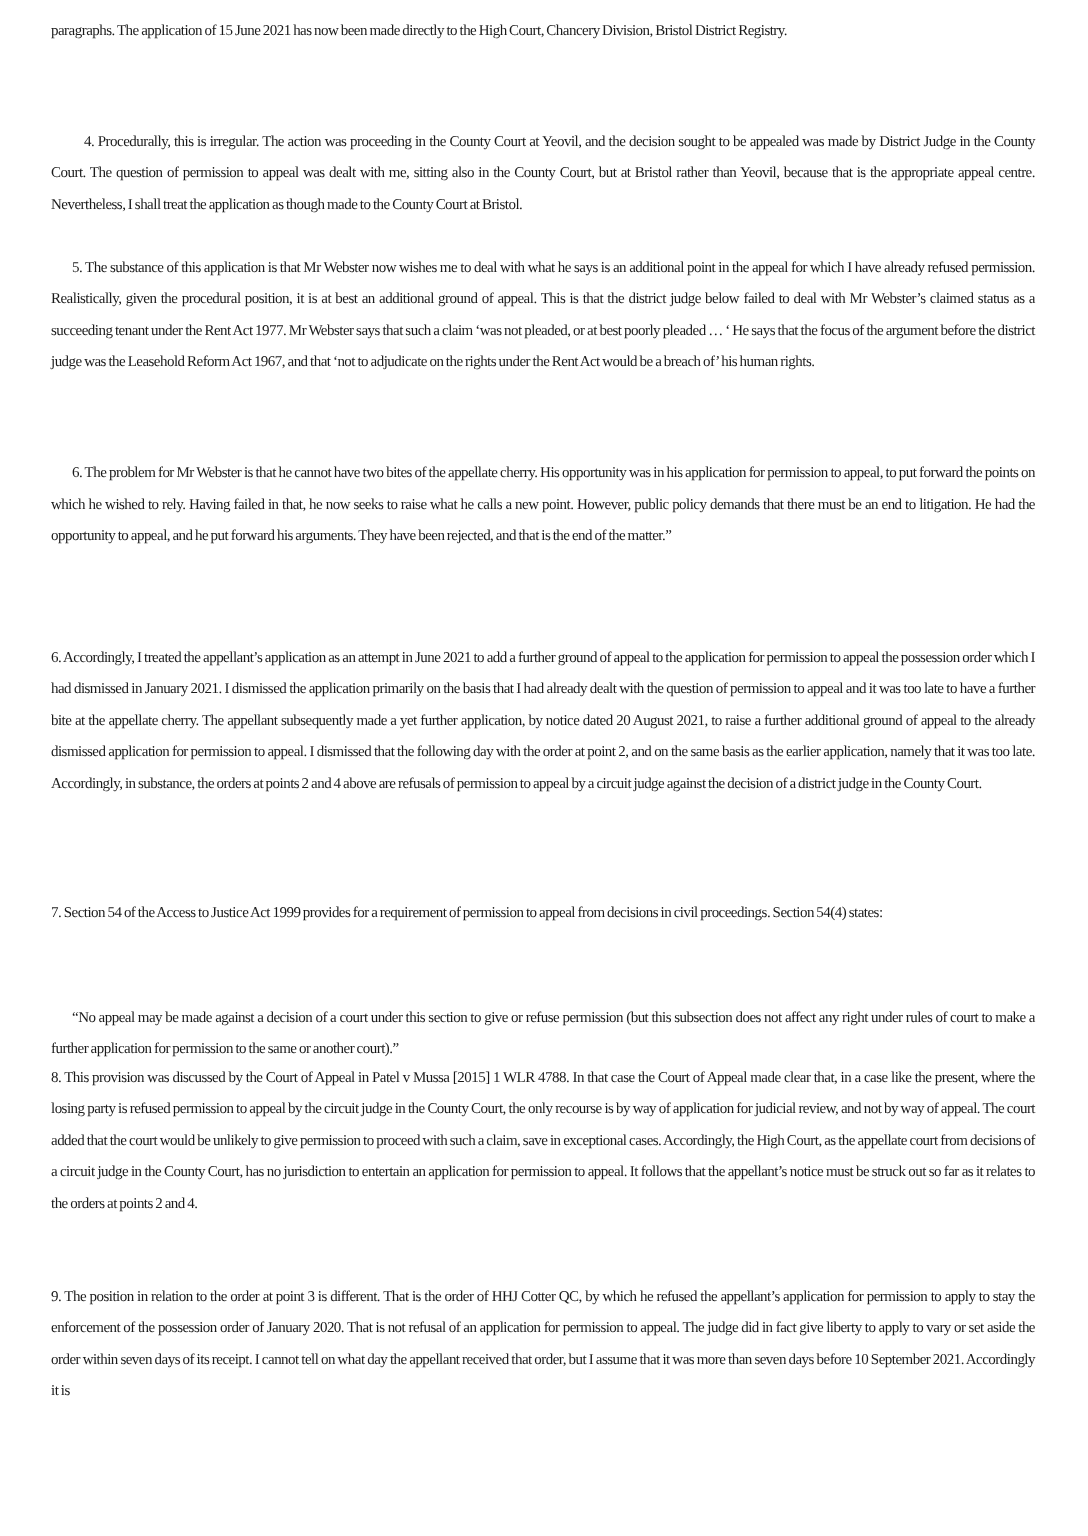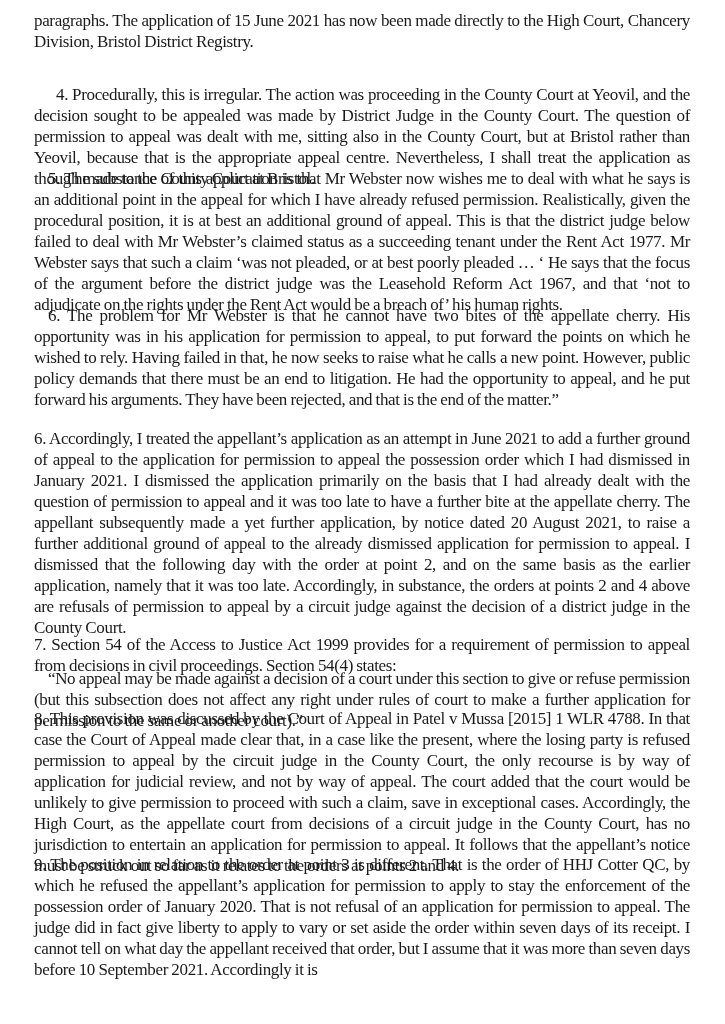--- a/index.html
+++ b/index.html
@@ -4,35 +4,35 @@
 <style>
   html, body { margin: 0; padding: 0; background: #ffffff; }
   body {
     width: 725px; height: 1024px; overflow: hidden; position: relative;
     font-family: "Liberation Serif", "DejaVu Serif", serif;
     color: #1a1a1a;
   }
   .page { position: absolute; left: 34px; top: 0; width: 656px; }
   .p {
     position: absolute; left: 0; width: 656px;
-    font-size: 17px; line-height: 21px;
+    font-size: 10px; line-height: 21px;
     text-align: justify; margin: 0;
     letter-spacing: -0.35px;
     word-spacing: -0.5px;
   }
   .indent-big { text-indent: 22px; }
   .indent-mid { text-indent: 14px; }
   .quote-indent { text-indent: 14px; }
 </style>
 </head>
 <body>
 
 <div class="page">
   <p class="p" style="top:10px;">paragraphs. The application of 15 June 2021 has now been made directly to the High Court, Chancery Division, Bristol District Registry.</p>
   <p class="p indent-big" style="top:84px;">4. Procedurally, this is irregular. The action was proceeding in the County Court at Yeovil, and the decision sought to be appealed was made by District Judge in the County Court. The question of permission to appeal was dealt with me, sitting also in the County Court, but at Bristol rather than Yeovil, because that is the appropriate appeal centre. Nevertheless, I shall treat the application as though made to the County Court at Bristol.</p>
   <p class="p indent-mid" style="top:168px;">5. The substance of this application is that Mr Webster now wishes me to deal with what he says is an additional point in the appeal for which I have already refused permission. Realistically, given the procedural position, it is at best an additional ground of appeal. This is that the district judge below failed to deal with Mr Webster’s claimed status as a succeeding tenant under the Rent Act 1977. Mr Webster says that such a claim ‘was not pleaded, or at best poorly pleaded … ‘ He says that the focus of the argument before the district judge was the Leasehold Reform Act 1967, and that ‘not to adjudicate on the rights under the Rent Act would be a breach of’ his human rights.</p>
   <p class="p indent-mid" style="top:305px;">6. The problem for Mr Webster is that he cannot have two bites of the appellate cherry. His opportunity was in his application for permission to appeal, to put forward the points on which he wished to rely. Having failed in that, he now seeks to raise what he calls a new point. However, public policy demands that there must be an end to litigation. He had the opportunity to appeal, and he put forward his arguments. They have been rejected, and that is the end of the matter.”</p>
   <p class="p" style="top:428px;">6. Accordingly, I treated the appellant’s application as an attempt in June 2021 to add a further ground of appeal to the application for permission to appeal the possession order which I had dismissed in January 2021. I dismissed the application primarily on the basis that I had already dealt with the question of permission to appeal and it was too late to have a further bite at the appellate cherry. The appellant subsequently made a yet further application, by notice dated 20 August 2021, to raise a further additional ground of appeal to the already dismissed application for permission to appeal. I dismissed that the following day with the order at point 2, and on the same basis as the earlier application, namely that it was too late. Accordingly, in substance, the orders at points 2 and 4 above are refusals of permission to appeal by a circuit judge against the decision of a district judge in the County Court.</p>
-  <p class="p" style="top:634px;">7. Section 54 of the Access to Justice Act 1999 provides for a requirement of permission to appeal from decisions in civil proceedings. Section 54(4) states:</p>
+  <p class="p" style="top:598px;">7. Section 54 of the Access to Justice Act 1999 provides for a requirement of permission to appeal from decisions in civil proceedings. Section 54(4) states:</p>
   <p class="p quote-indent" style="top:640px;margin-top:28px;">“No appeal may be made against a decision of a court under this section to give or refuse permission (but this subsection does not affect any right under rules of court to make a further application for permission to the same or another court).”</p>
   <p class="p" style="top:708px;">8. This provision was discussed by the Court of Appeal in Patel v Mussa [2015] 1 WLR 4788. In that case the Court of Appeal made clear that, in a case like the present, where the losing party is refused permission to appeal by the circuit judge in the County Court, the only recourse is by way of application for judicial review, and not by way of appeal. The court added that the court would be unlikely to give permission to proceed with such a claim, save in exceptional cases. Accordingly, the High Court, as the appellate court from decisions of a circuit judge in the County Court, has no jurisdiction to entertain an application for permission to appeal. It follows that the appellant’s notice must be struck out so far as it relates to the orders at points 2 and 4.</p>
   <p class="p" style="top:854px;">9. The position in relation to the order at point 3 is different. That is the order of HHJ Cotter QC, by which he refused the appellant’s application for permission to apply to stay the enforcement of the possession order of January 2020. That is not refusal of an application for permission to appeal. The judge did in fact give liberty to apply to vary or set aside the order within seven days of its receipt. I cannot tell on what day the appellant received that order, but I assume that it was more than seven days before 10 September 2021. Accordingly it is</p>
 </div>
 
 </body></html>

